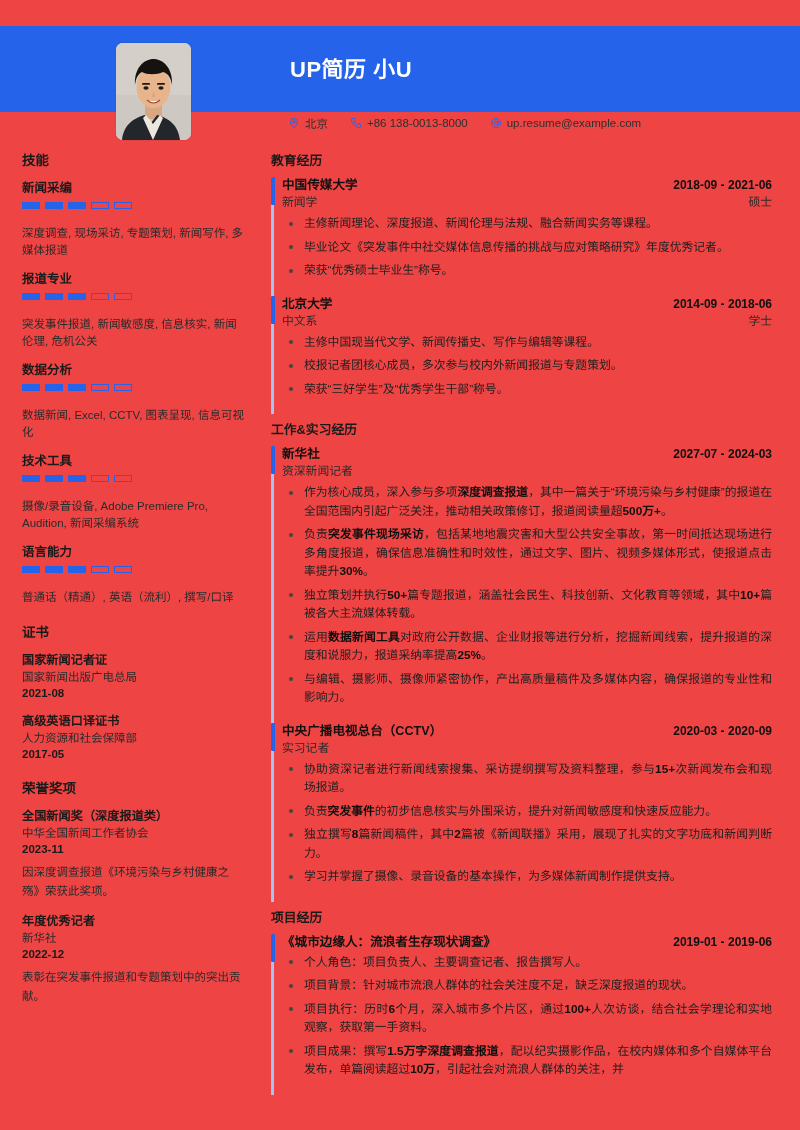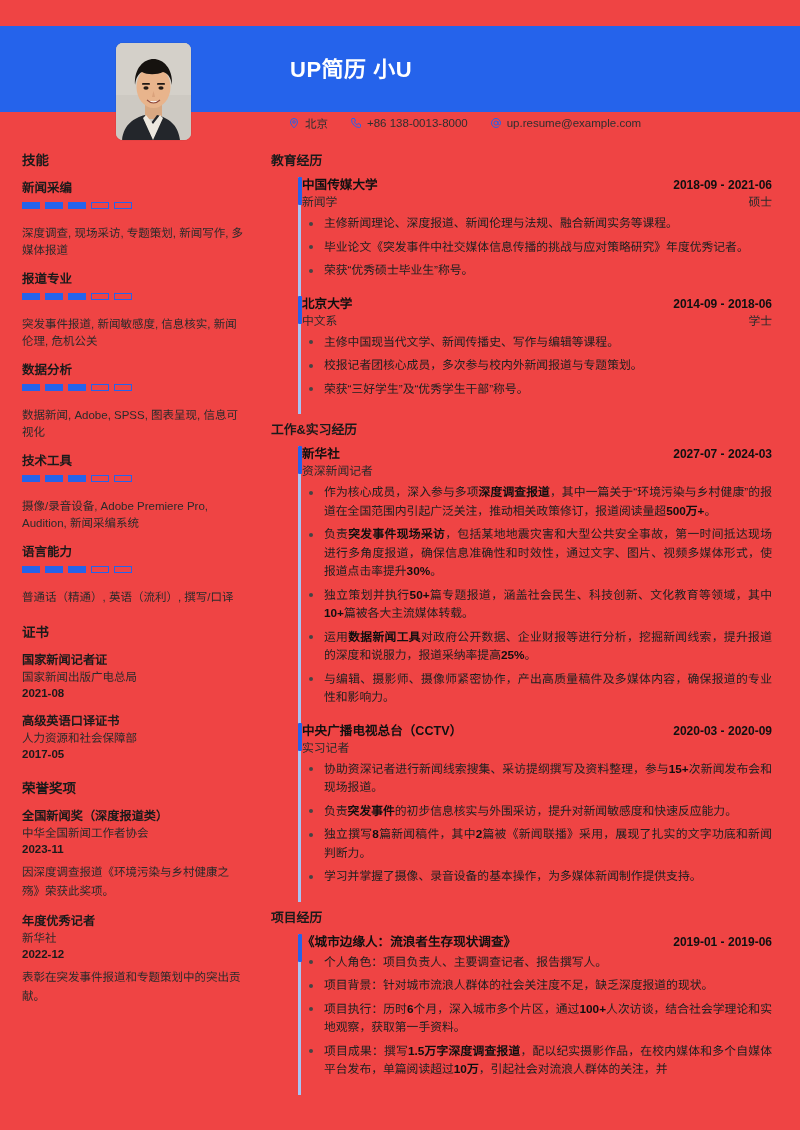--- a/index.html
+++ b/index.html
@@ -168,23 +168,22 @@
   .main-sec { margin-bottom: 8px; }
   .main-sec-title {
     font-size: 12.8px;
     font-weight: bold;
     color: #1a1a1a;
     line-height: 18px;
     margin-bottom: 6px;
   }
   .entry {
     position: relative;
-    padding-left: 4px;
+    padding-left: 11px;
     padding-bottom: 10px;
-    margin-left: 27px;
   }
   .entry::before {
     content: "";
     position: absolute;
     left: 0; top: 1px;
     width: 3px; height: 100%;
     background: #a8c4f5;
   }
   .entry::after {
     content: "";
@@ -354,21 +353,21 @@
             </div>
             <div class="skill-block">
               <div class="skill-name">数据分析</div>
               <div class="skill-bars">
                 <span class="seg on"></span>
                 <span class="seg on"></span>
                 <span class="seg on"></span>
                 <span class="seg"></span>
                 <span class="seg"></span>
               </div>
-              <div class="skill-desc">数据新闻, Adobe, SPSS, 图表呈现, 信息可视化</div>
+              <div class="skill-desc">数据新闻, Excel, CCTV, 图表呈现, 信息可视化</div>
             </div>
             <div class="skill-block">
               <div class="skill-name">技术工具</div>
               <div class="skill-bars">
                 <span class="seg on"></span>
                 <span class="seg on"></span>
                 <span class="seg on"></span>
                 <span class="seg"></span>
                 <span class="seg"></span>
               </div>

